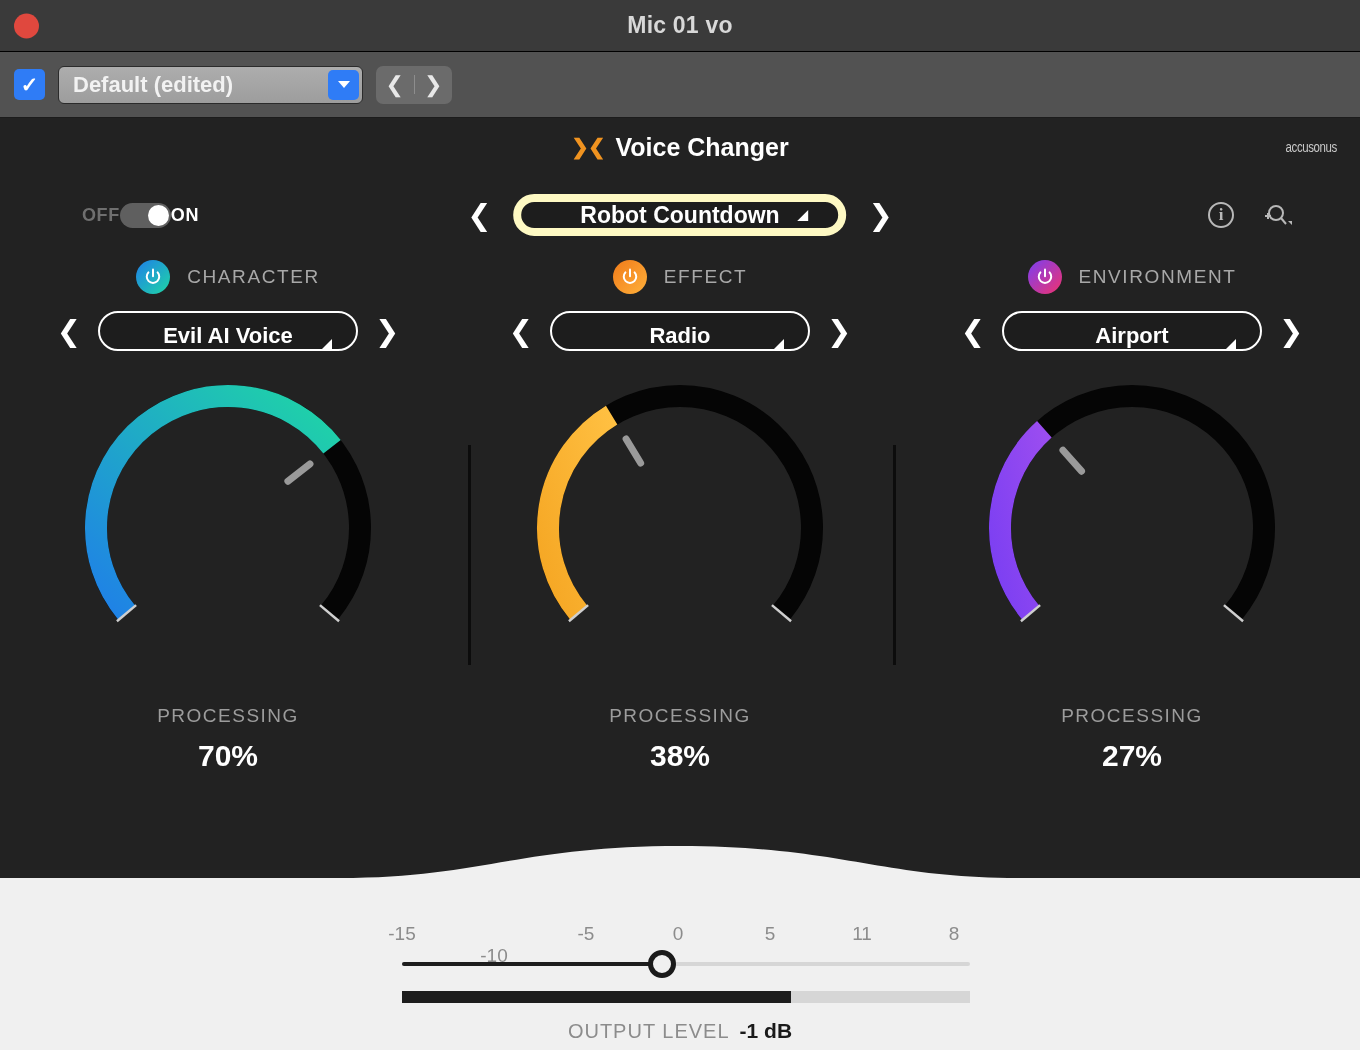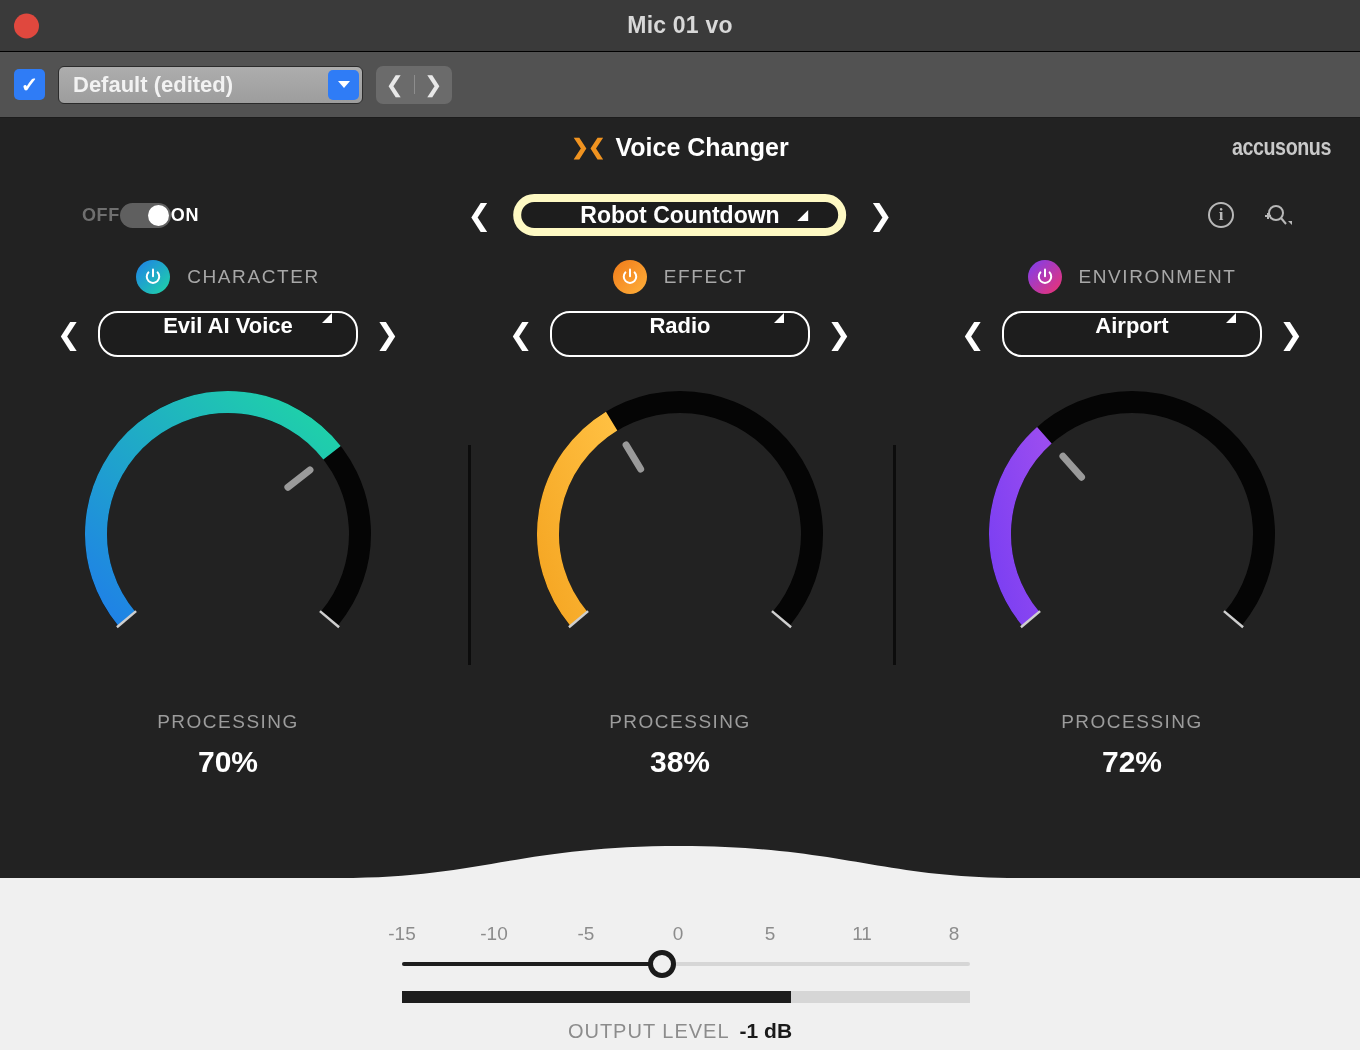--- a/index.html
+++ b/index.html
@@ -133,24 +133,23 @@
   .brand-title {
     color: #ffffff;
     font-size: 25px;
     font-weight: bold;
   }
   .accusonus {
     position: absolute;
     right: 18px; top: 50%;
     transform: translateY(-50%);
     color: #c9c9c9;
-    font-size: 24px;
+    font-size: 14px;
     letter-spacing: -0.5px;
     transform-origin: center;
-    font-weight: bold;
   }
   .accusonus span { display: inline-block; transform: scaleX(0.82); }
 
   
   .top-row {
     position: relative;
     height: 78px;
     display: flex;
     align-items: center;
   }
@@ -256,24 +255,24 @@
   .pwr svg { width: 20px; height: 20px; }
   .mod-name {
     color: #a8a8a8;
     font-size: 19px;
     letter-spacing: 1.6px;
   }
   .sel-row {
     display: flex; align-items: center; gap: 17px;
   }
   .sel-pill {
-    width: 260px; height: 46px;
+    width: 260px; height: 40px;
     border: 2px solid #ffffff;
     border-radius: 20px;
-    display: flex; align-items: flex-start; justify-content: center;
+    display: flex; align-items: flex-end; justify-content: center;
     position: relative;
     background: #1d1d1d;
   }
   .sel-pill .stext {
     color: #ffffff;
     font-size: 22px;
     font-weight: bold;
   }
   .sel-pill .tri {
     position: absolute;
@@ -576,33 +575,33 @@
       </linearGradient>
     </defs>
     <path d="M 53.88213350829491 239.84796447862323 A 132 132 0 1 1 256.13267371495436 239.83031478937573" stroke="#050505" stroke-width="22" fill="none" stroke-linecap="butt"></path>
     <path d="M 53.88213350829491 239.84796447862323 A 132 132 0 0 1 67.36173992990412 56.290652054193785" stroke="url(#kg2)" stroke-width="22" fill="none" stroke-linecap="butt"></path>
     <line x1="63.07466682572266" y1="232.13451316238474" x2="43.92355574774821" y2="248.20420340454822" stroke="#cfcfcf" stroke-width="2.5"></line>
     <line x1="246.92533317427737" y1="232.13451316238468" x2="266.0764442522518" y2="248.2042034045482" stroke="#cfcfcf" stroke-width="2.5"></line>
     <line x1="104.54160783842966" y1="98.16734512211157" x2="85.95167388416688" y2="77.22899858815268" stroke="#9a9a9a" stroke-width="7" stroke-linecap="round"></line>
   </svg>
           </div>
         <div class="proc-label">PROCESSING</div>
-        <div class="proc-value">72%</div>
+        <div class="proc-value">27%</div>
       </div>
     </div>
 
     <svg class="wave" viewBox="0 0 1360 60" preserveAspectRatio="none">
       <path d="M0,44 L340,44 C480,44 520,12 680,12 C840,12 880,44 1020,44 L1360,44 L1360,60 L0,60 Z" fill="#f0f0f0"></path>
     </svg>
   </div>
 
   <div class="bottom">
     <div class="scale">
         <div class="tick" style="left: 12px;">-15</div>
-        <div class="tick" style="left: 104px;">-10</div>
+        <div class="tick" style="left: 104px; margin-top: 22px;">-10</div>
         <div class="tick" style="left: 196px;">-5</div>
         <div class="tick" style="left: 288px;">0</div>
         <div class="tick" style="left: 380px;">5</div>
         <div class="tick" style="left: 472px;">11</div>
         <div class="tick" style="left: 564px;">8</div>
       </div>
     <div class="slider">
       <div class="track-bg"></div>
       <div class="track-fill" style="width: 259.652px;"></div>
       <div class="handle" style="left: 271.652px;"></div>

